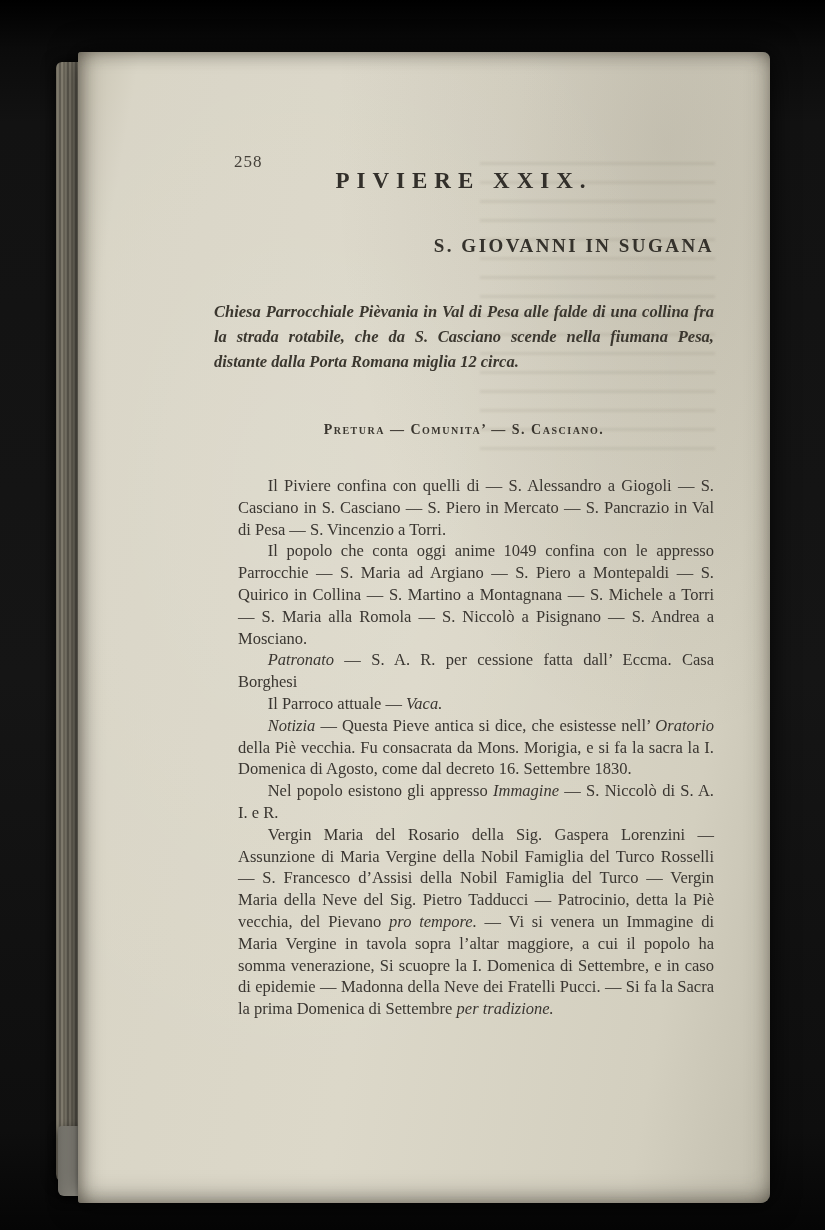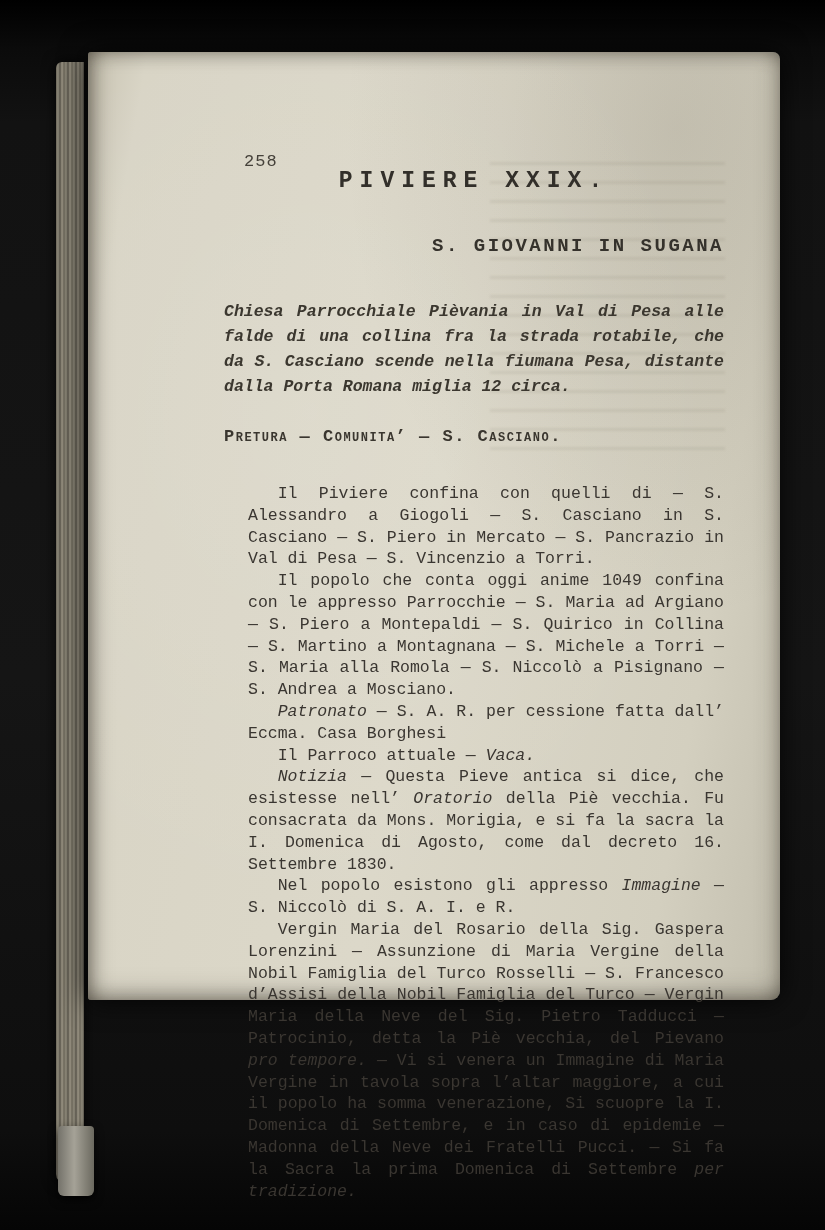--- a/index.html
+++ b/index.html
@@ -14,33 +14,32 @@
     border-radius:6px 0 0 10px;
     box-shadow:0 0 14px rgba(0,0,0,.8);
   }
   .bookmark-tab{
     position:absolute;left:58px;top:1126px;width:36px;height:70px;
     background:linear-gradient(90deg,#74726a 0%,#a5a297 45%,#6b695f 100%);
     border-radius:4px 4px 6px 6px;
     box-shadow:0 4px 10px rgba(0,0,0,.7);
   }
   .book-page{
-    position:absolute;left:88px;top:52px;width:692px;height:948px;
+    position:absolute;left:78px;top:52px;width:692px;height:1151px;
     background:
       radial-gradient(ellipse at 32% 38%, rgba(255,255,255,0.10), rgba(0,0,0,0) 62%),
       radial-gradient(ellipse at 85% 8%, rgba(70,62,48,0.14), rgba(0,0,0,0) 40%),
       linear-gradient(100deg,#c7c2b1 0%,#d8d4c5 7%,#dcd8c9 50%,#d3cfbf 84%,#c2beae 100%);
     box-shadow:
       inset 14px 0 20px -10px rgba(55,50,40,.55),
       inset -10px 0 24px -12px rgba(55,50,40,.50),
       inset 0 -16px 26px -14px rgba(55,50,40,.55),
       inset 0 12px 20px -12px rgba(55,50,40,.40),
       0 0 28px rgba(0,0,0,.85);
     border-radius:3px 7px 9px 3px;
-    font-family:Liberation Mono, monospace;
   }
   .ghost-text{
     position:absolute;right:55px;top:110px;width:235px;height:290px;
     background:repeating-linear-gradient(180deg,rgba(95,88,70,0.09) 0 3px,rgba(0,0,0,0) 3px 19px);
     filter:blur(1.2px);
     pointer-events:none;
   }
   .content{
     position:absolute;left:136px;top:100px;width:500px;
     color:#3a3631;
@@ -56,23 +55,23 @@
   .page-subtitle{
     margin:41px 0 0 0;text-align:right;
     font-size:19px;font-weight:700;letter-spacing:2.5px;color:#35322c;
   }
   .lead-paragraph{
     margin:42px 0 0 0;
     font-style:italic;font-weight:700;
     font-size:16.5px;line-height:25px;text-align:justify;color:#3b372f;
   }
   .section-heading{
-    margin:28px 0 0 0;text-align:left;
+    margin:48px 0 0 0;text-align:center;
     font-variant:small-caps;font-weight:600;
-    font-size:17px;letter-spacing:1.5px;color:#3a362f;
+    font-size:14px;letter-spacing:1.5px;color:#3a362f;
   }
   .body-paras{
     margin-top:37px;font-size:16.5px;line-height:21.8px;text-align:justify;margin-left:24px;
   }
   .body-para{margin:0;text-indent:1.8em;}
   .it{font-style:italic;}
 </style>
 </head>
 <body>
 

